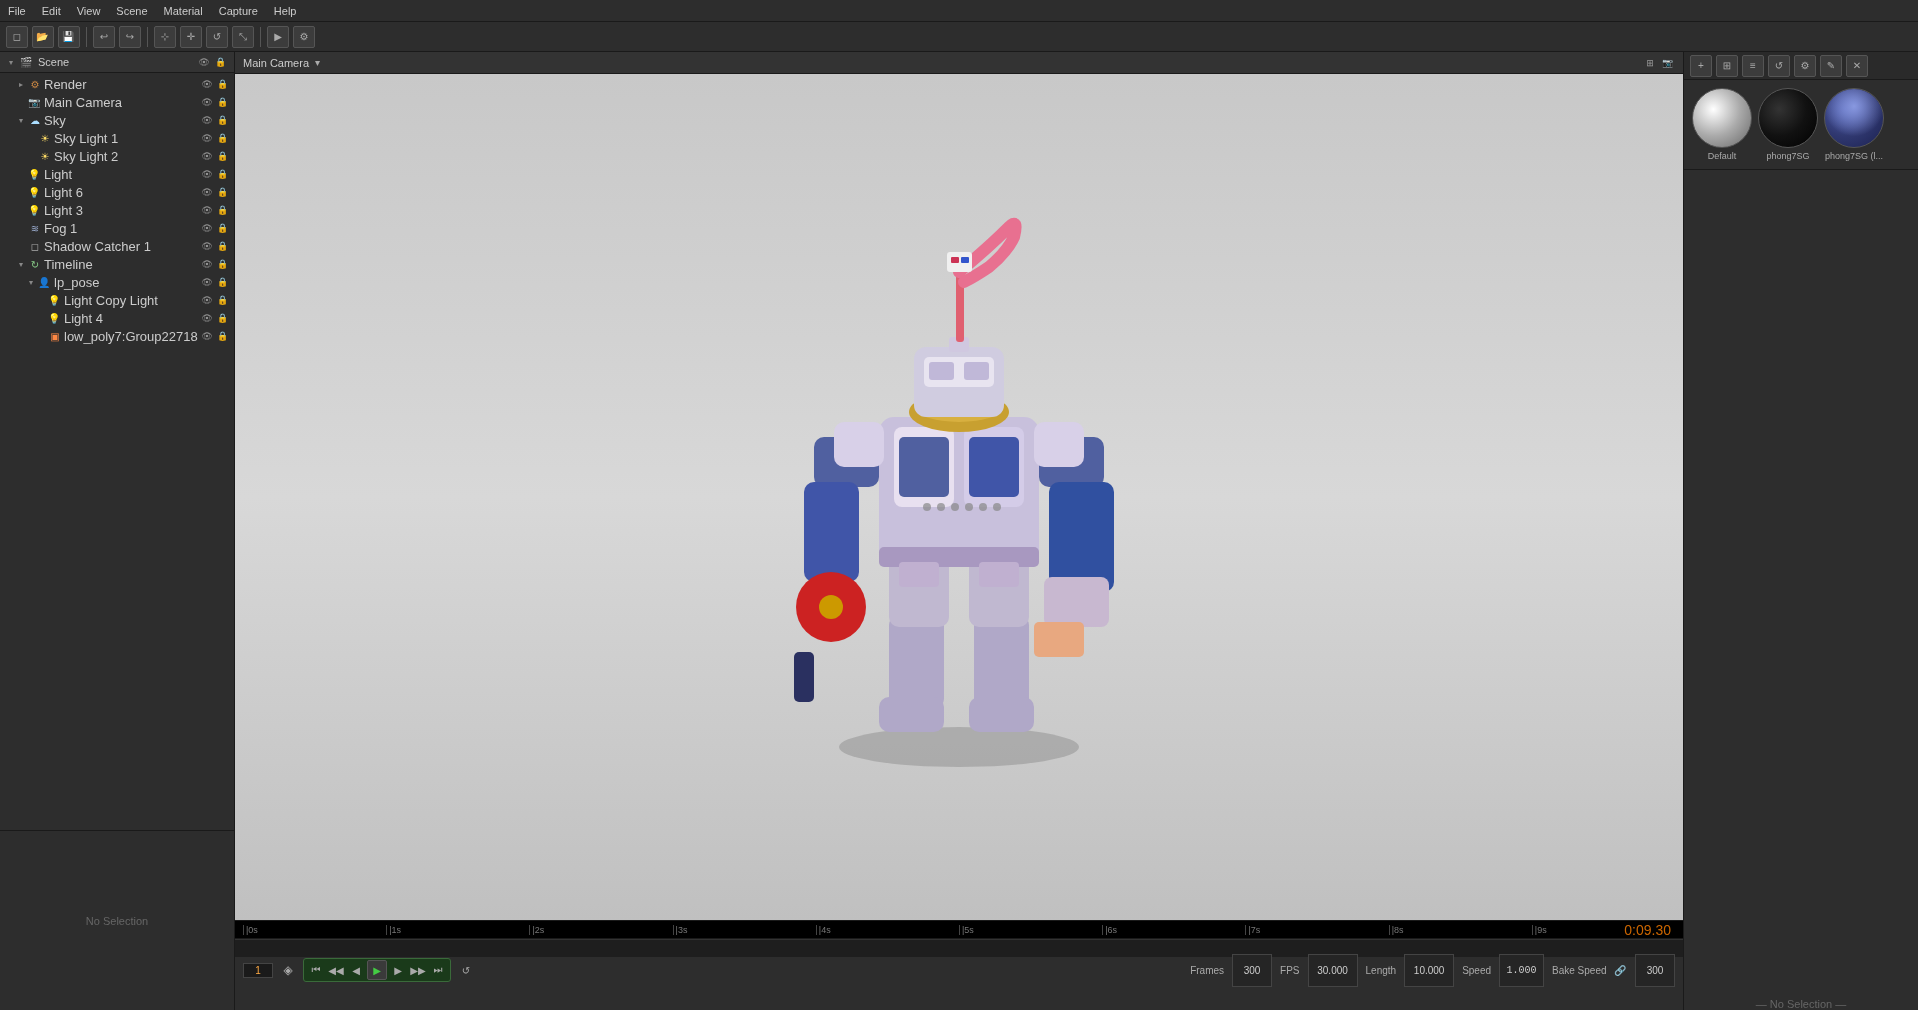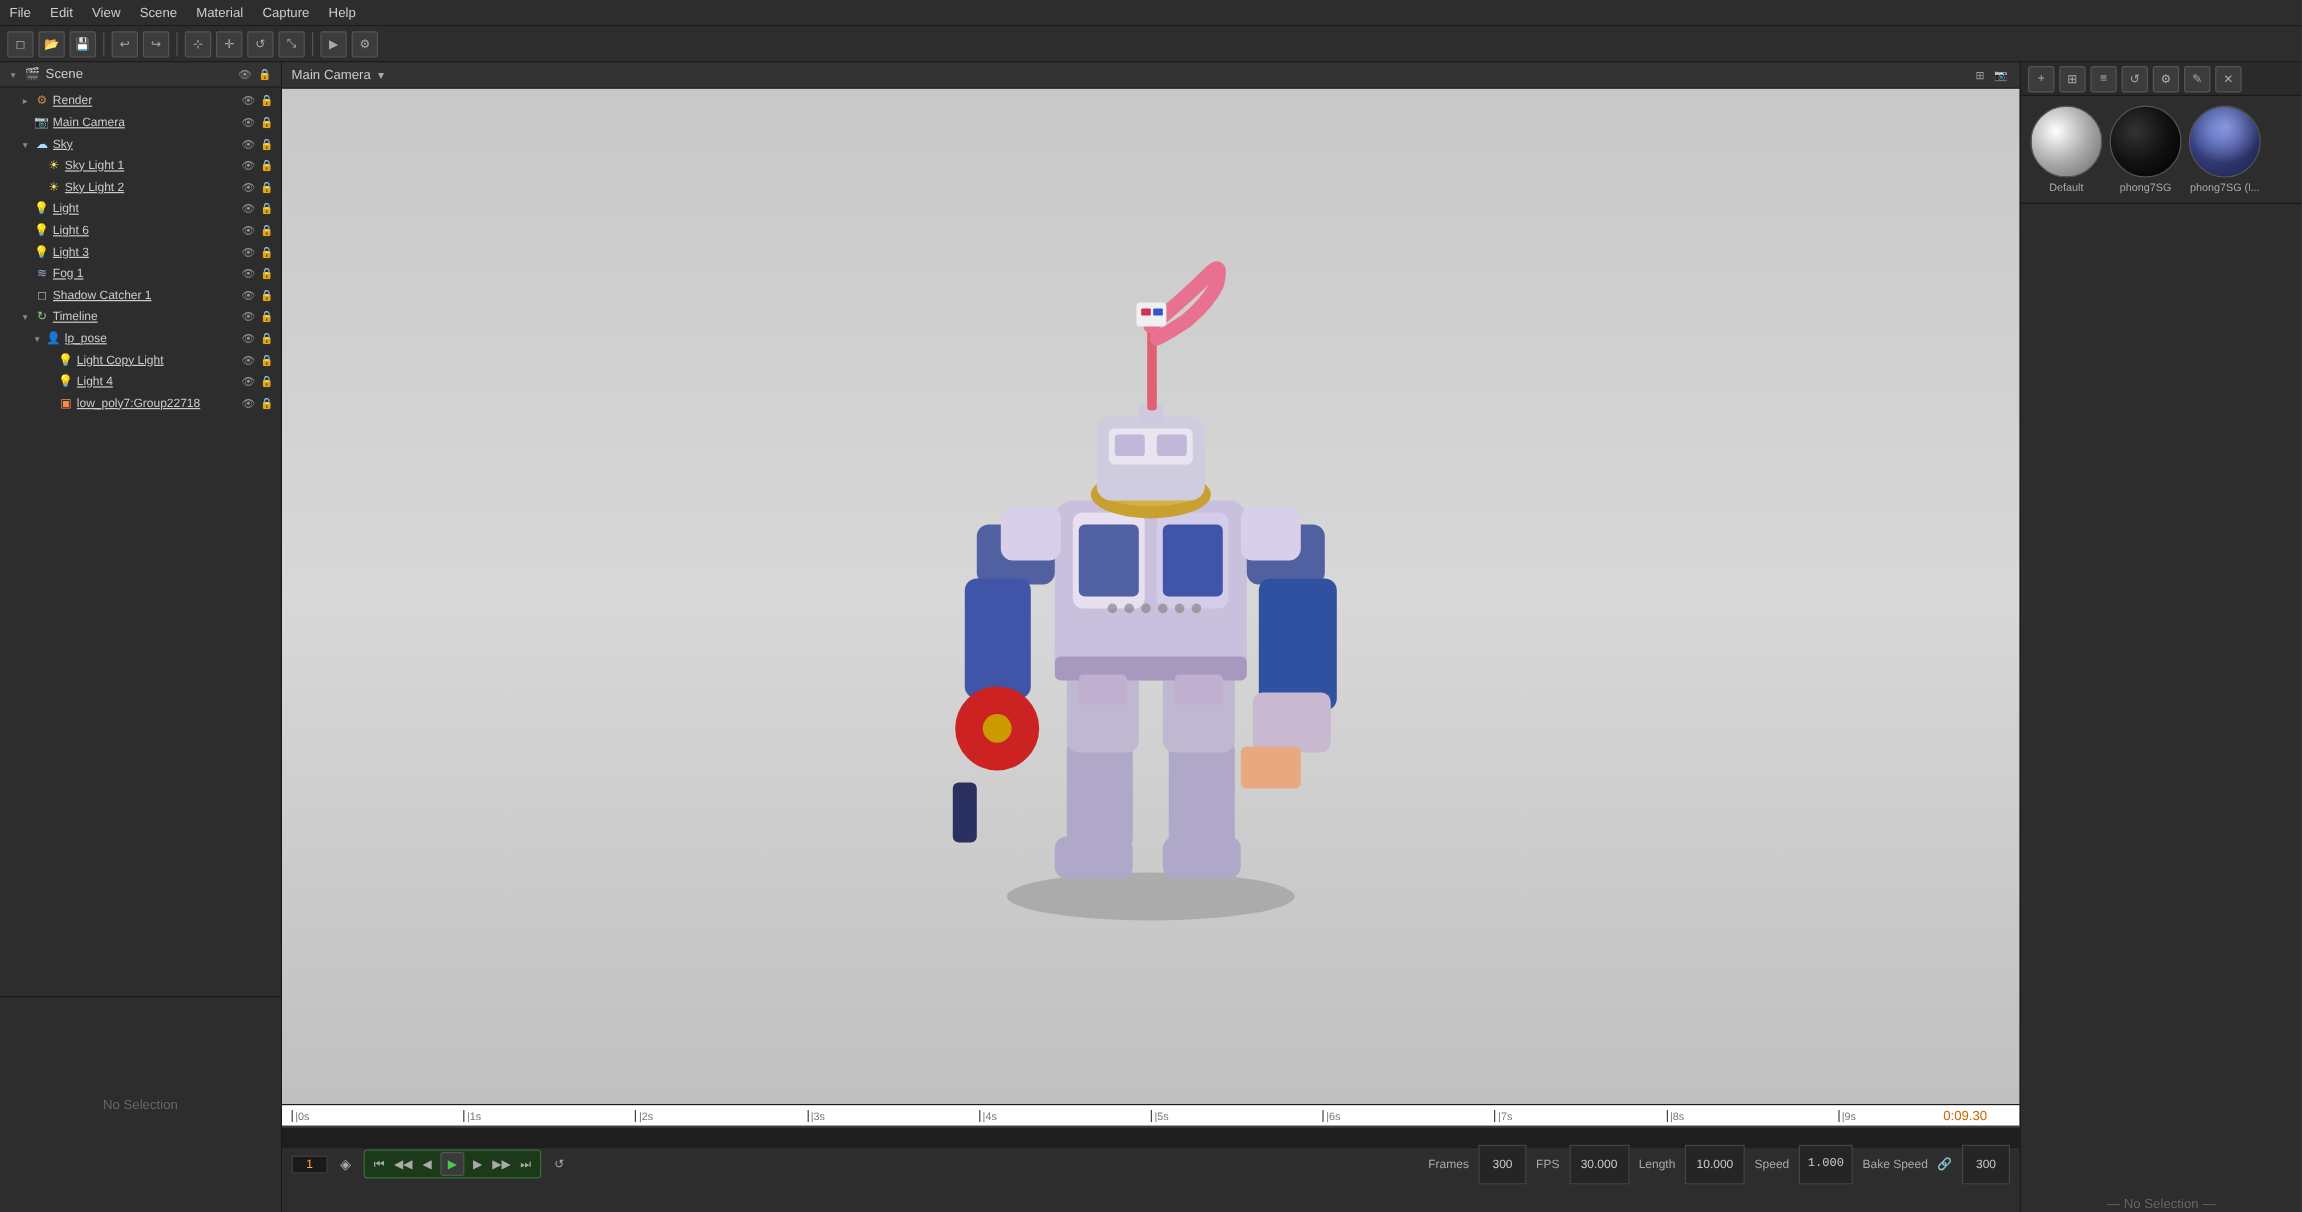--- a/index.html
+++ b/index.html
@@ -136,25 +136,24 @@
       width: 14px;
       height: 14px;
       display: flex;
       align-items: center;
       justify-content: center;
       font-size: 10px;
       flex-shrink: 0;
     }
     .tree-label {
       flex: 1;
-      font-size: 10px;
+      font-size: 13px;
       color: #ccc;
       white-space: nowrap;
       overflow: hidden;
-      text-decoration: underline;
     }
     .tree-vis-icons {
       display: flex;
       gap: 2px;
       margin-left: auto;
     }
 
     
     .properties-area {
       height: 180px;
@@ -220,43 +219,43 @@
     .timeline-area {
       height: 90px;
       background: #2d2d2d;
       border-top: 1px solid #1a1a1a;
       display: flex;
       flex-direction: column;
       flex-shrink: 0;
     }
     .timeline-ruler {
       height: 18px;
-      background: #ffffff;
+      background: #000000;
       display: flex;
       align-items: center;
       padding: 0 8px;
       border-bottom: 1px solid #1a1a1a;
       position: relative;
     }
     .ruler-marks {
       display: flex;
       width: 100%;
       position: relative;
     }
     .ruler-mark {
       flex: 1;
       font-size: 9px;
       color: #777;
       border-left: 1px solid #444;
       padding-left: 2px;
     }
     .timeline-time-indicator {
       position: absolute;
-      right: 27px;
-      font-size: 11px;
+      right: 12px;
+      font-size: 14px;
       color: #cc6600;
     }
     .timeline-controls {
       height: 26px;
       display: flex;
       align-items: center;
       padding: 0 8px;
       gap: 6px;
       background: #2d2d2d;
     }

